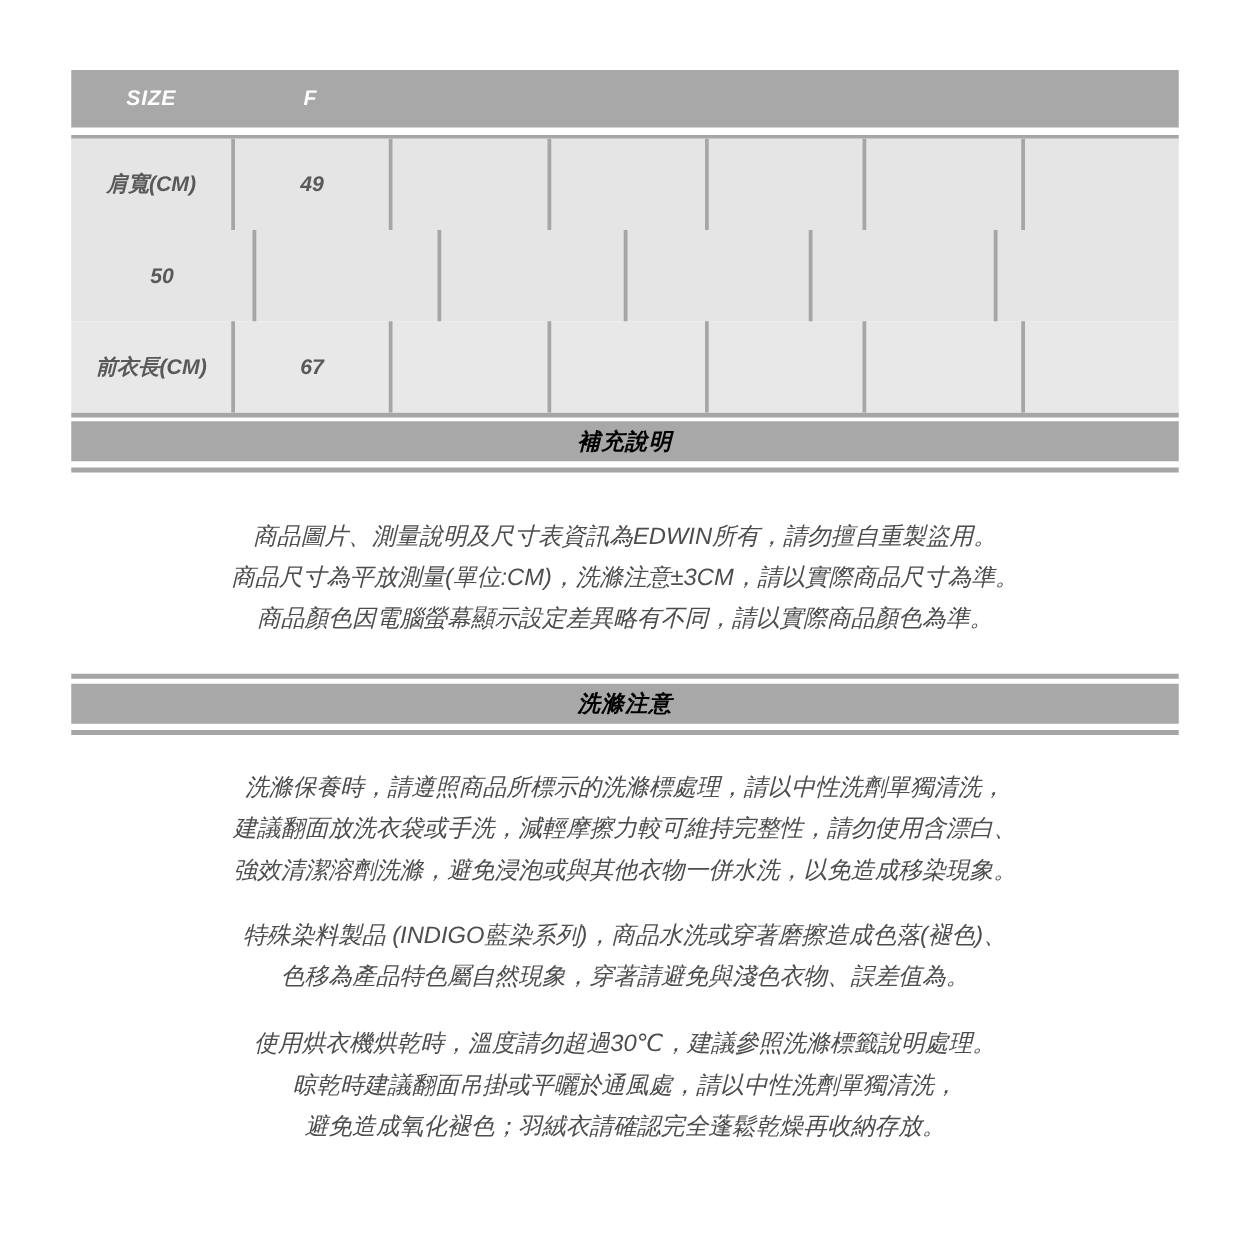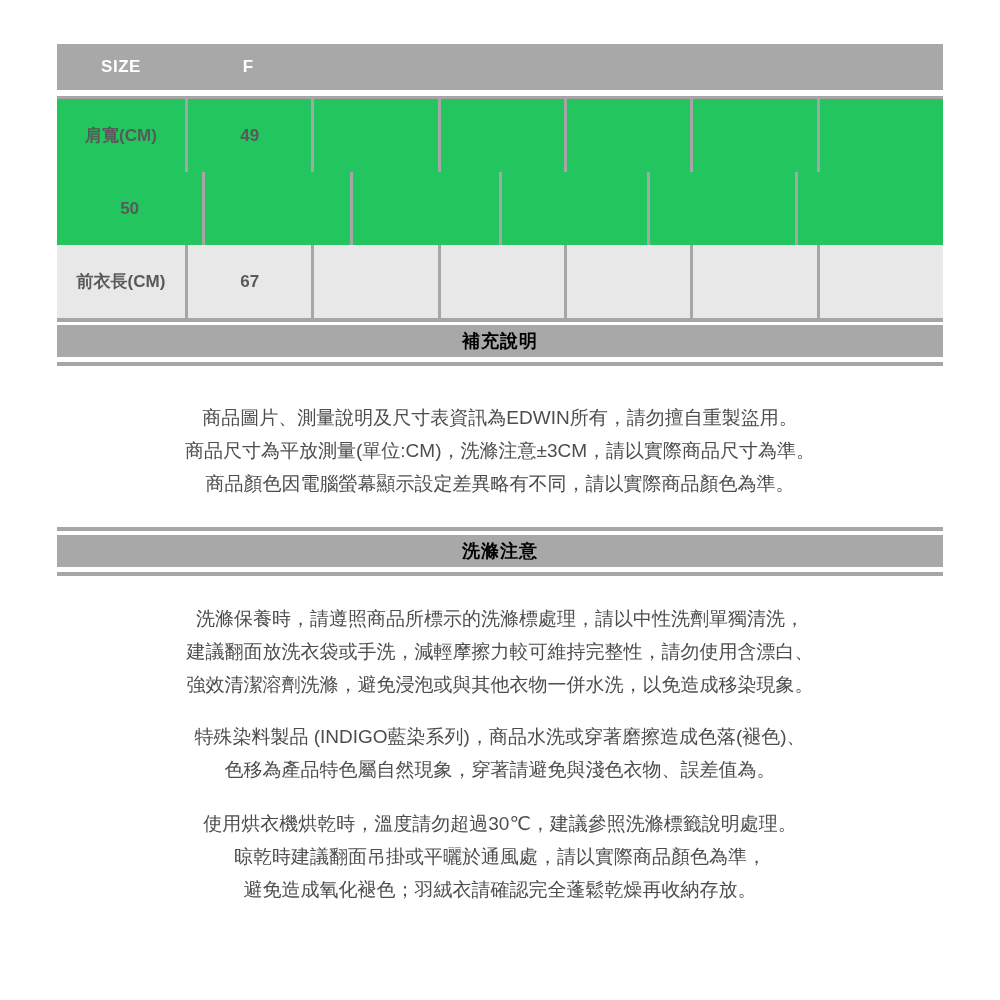--- a/index.html
+++ b/index.html
@@ -10,21 +10,22 @@
   }
   .page {
     width: 1000px;
     height: 1000px;
     background: #ffffff;
     overflow: hidden;
   }
   .content {
     width: 886px;
     margin: 0 auto;
-    padding-top: 44px;
+    padding-top: 56px;
+    font-style: italic;
   }
 
   
   .size-table { width: 100%; }
   .thead {
     display: flex;
     height: 46px;
     background: #a8a8a8;
     align-items: center;
     margin-bottom: 6px;
@@ -35,21 +36,21 @@
     font-size: 17px;
     text-align: center;
     letter-spacing: 0.5px;
   }
   .col-label { width: 128px; flex: none; }
   .col-data  { flex: 1; }
   .tbody {
     border-top: 3px solid #a6a6a6;
     border-bottom: 4px solid #a6a6a6;
   }
-  .tr { display: flex; height: 73px; background: #22c55e; }
+  .tr { display: flex; height: 73px; background: #e5e5e5; }
   .tr.alt { background: #e8e8e8; }
   .td {
     display: flex;
     align-items: center;
     justify-content: center;
     font-weight: bold;
     font-size: 17px;
     color: #595959;
   }
   .td + .td { border-left: 3px solid #a6a6a6; }
@@ -154,18 +155,18 @@
       <div>強效清潔溶劑洗滌，避免浸泡或與其他衣物一併水洗，以免造成移染現象。</div>
     </div>
 
     <div class="para para-wash-2">
       <div>特殊染料製品 (INDIGO藍染系列)，商品水洗或穿著磨擦造成色落(褪色)、</div>
       <div>色移為產品特色屬自然現象，穿著請避免與淺色衣物、誤差值為。</div>
     </div>
 
     <div class="para para-wash-3">
       <div>使用烘衣機烘乾時，溫度請勿超過30℃，建議參照洗滌標籤說明處理。</div>
-      <div>晾乾時建議翻面吊掛或平曬於通風處，請以實際商品顏色為準，</div>
+      <div>晾乾時建議翻面吊掛或平曬於通風處，請以中性洗劑單獨清洗，</div>
       <div>避免造成氧化褪色；羽絨衣請確認完全蓬鬆乾燥再收納存放。</div>
     </div>
 
   </div>
 </div>
 
 </body></html>

